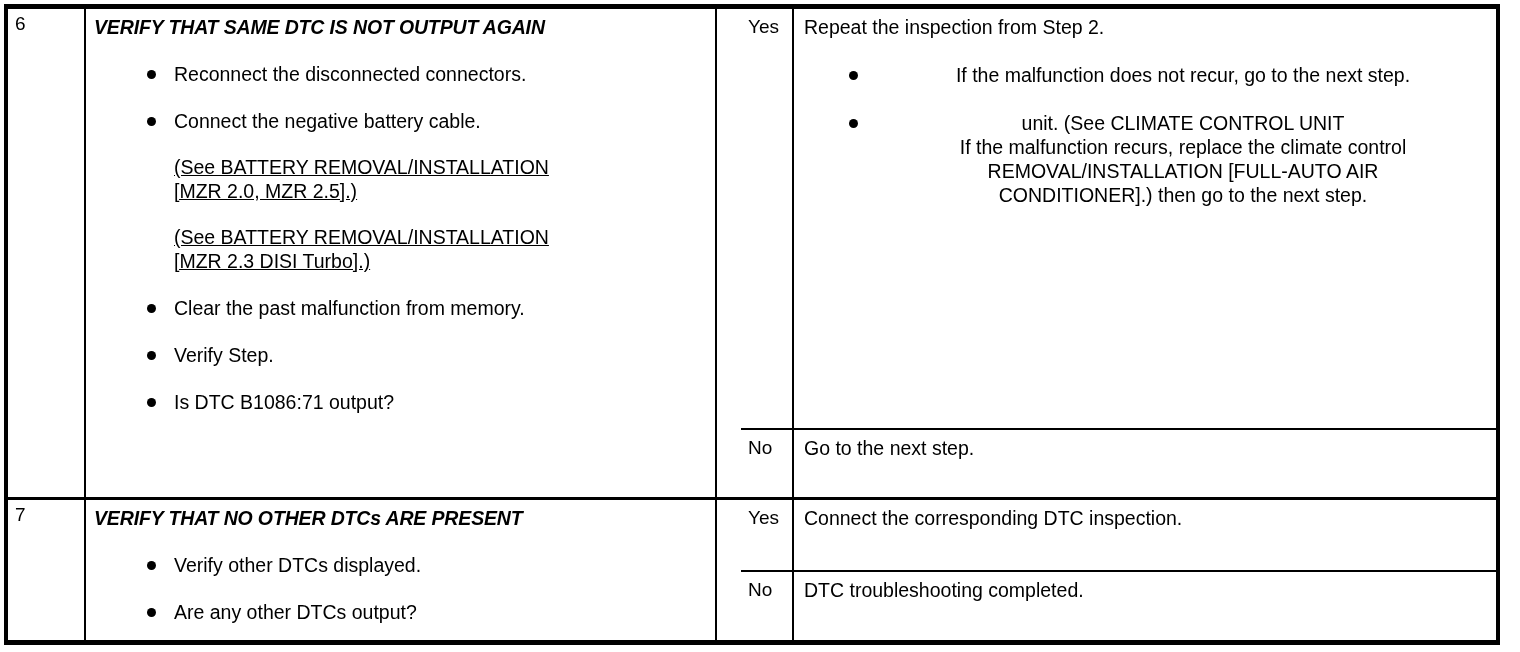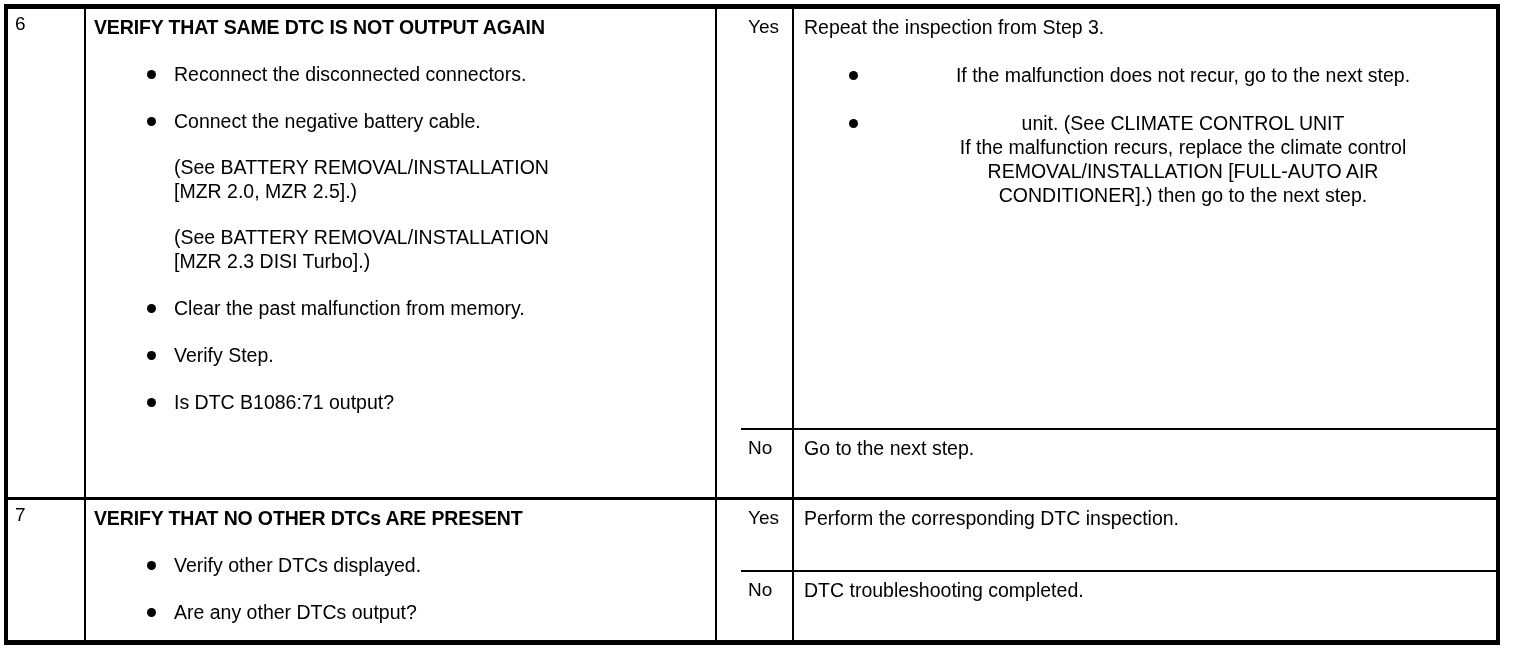--- a/index.html
+++ b/index.html
@@ -100,20 +100,21 @@
   .ans-cell.result { padding-left: 10px; }
 
   
   .action-title {
     font-size: 19.5px;
     font-weight: bold;
     line-height: 23px;
     letter-spacing: -0.15px;
     white-space: nowrap;
     margin: 0 0 0 2px;
+    font-style: italic;
   }
 
   .bullet-list {
     list-style: none;
     margin: 0;
     padding: 0;
   }
   .bullet-item {
     position: relative;
     font-size: 19.5px;
@@ -128,20 +129,21 @@
     width: 9px;
     height: 9px;
     background: #000000;
     border-radius: 50%;
   }
   .note-item {
     font-size: 19.5px;
     line-height: 24px;
     padding-left: 82px;
     margin-top: 22px;
+    text-decoration: underline;
   }
   .note-item .l2 { display: block; }
 
   
   .res-lead {
     font-size: 19.5px;
     line-height: 24px;
     margin: 0;
   }
   .res-bullets {
@@ -225,21 +227,21 @@
       </div>
 
       <div class="col-yn">
         <div class="ans-cell ans-yes">Yes</div>
         <div class="ans-cell ans-no sep">No</div>
       </div>
 
       <div class="col-result">
 
         <div class="ans-cell ans-yes result">
-          <p class="res-lead">Repeat the inspection from Step 3.</p>
+          <p class="res-lead">Repeat the inspection from Step 2.</p>
           <ul class="res-bullets">
 
             <li class="res-item">
               <span class="dot"></span>
               <span class="ln">If the malfunction does not recur, go to the next step.</span>
             </li>
 
             <li class="res-item">
               <span class="dot"></span>
               <span class="ln">unit. (See CLIMATE CONTROL UNIT</span>
@@ -282,21 +284,21 @@
         </ul>
       </div>
 
       <div class="col-yn">
         <div class="ans-cell ans-yes">Yes</div>
         <div class="ans-cell ans-no sep">No</div>
       </div>
 
       <div class="col-result">
         <div class="ans-cell ans-yes result">
-          <p class="res-lead">Perform the corresponding DTC inspection.</p>
+          <p class="res-lead">Connect the corresponding DTC inspection.</p>
         </div>
         <div class="ans-cell ans-no sep result">
           <p class="res-lead">DTC troubleshooting completed.</p>
         </div>
       </div>
 
     </div>
 
   </div>
 </div>

